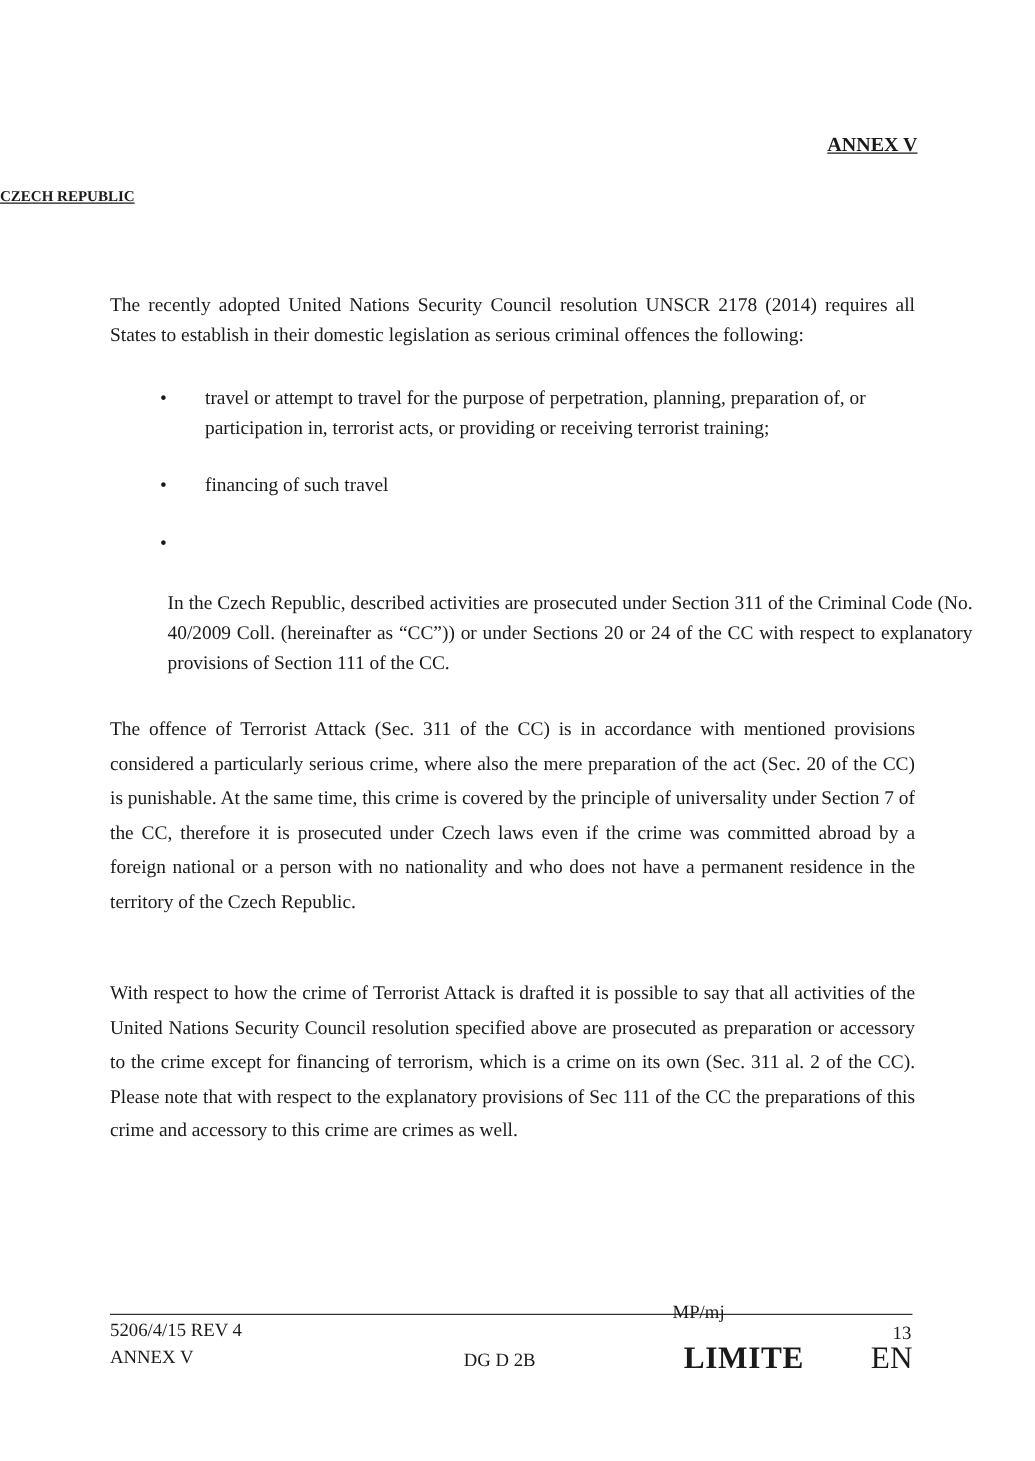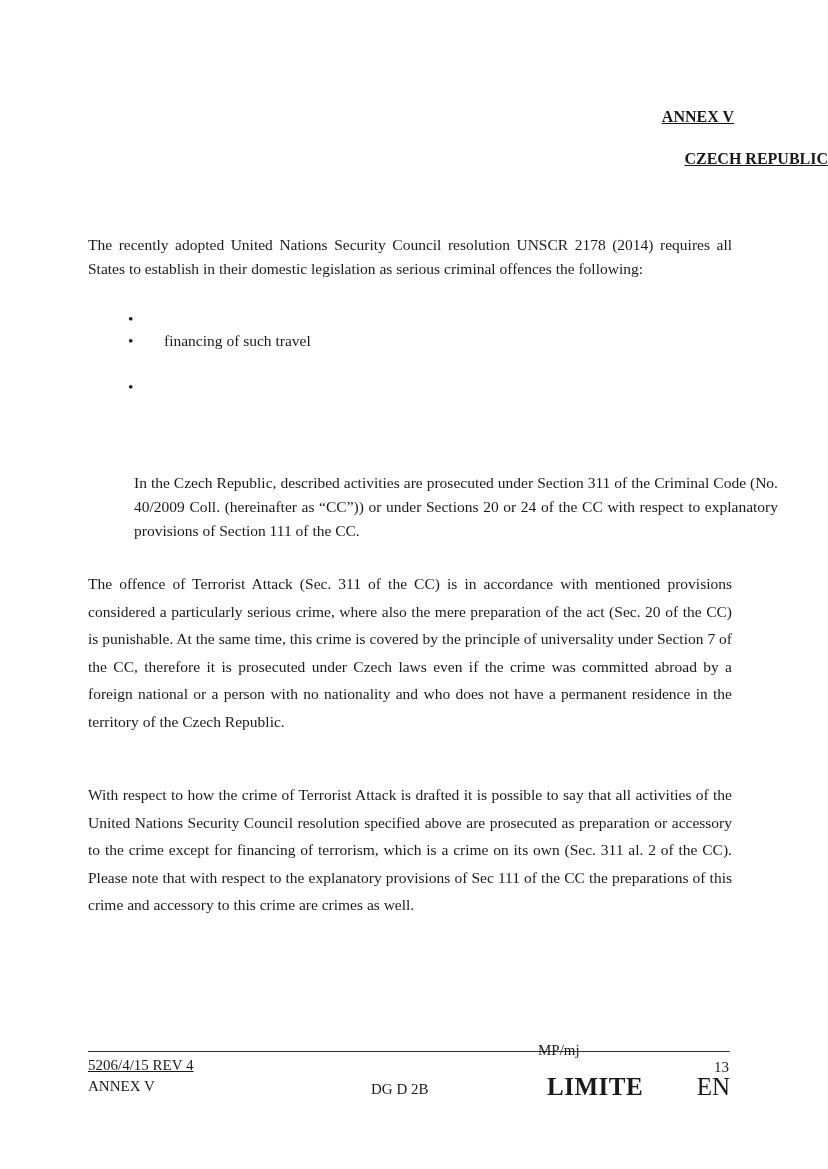--- a/index.html
+++ b/index.html
@@ -1,49 +1,50 @@
 <!DOCTYPE html>
 <html><head>
   <meta charset="utf-8">
   <style>
     html, body { margin: 0; padding: 0; background: #ffffff; }
     body { width: 828px; height: 1169px; position: relative; overflow: hidden;
            font-family: "Liberation Serif", serif; color: #1a1a1a; }
     .abs { position: absolute; }
     .annex { right: 94px; top: 108px; font-weight: bold; font-size: 16px; text-decoration: underline; }
-    .title { left: 0; width: 828px; text-align: right; top: 150px; font-weight: bold; font-size: 16px; text-decoration: underline; }
+    .title { left: 0; width: 828px; text-align: left; top: 150px; font-weight: bold; font-size: 12px; text-decoration: underline; }
     .p { left: 88px; width: 644px; font-size: 15.5px; line-height: 24px; text-align: justify; }
     .p1 { top: 233px; }
     .bullets { left: 88px; width: 644px; top: 307px; font-size: 15.5px; }
     .bullet { position: relative; padding-left: 76px; line-height: 24px; margin-bottom: 22px; }
     .bullet .dot { position: absolute; left: 40px; top: 0; }
     .p2 { top: 471px; margin-left: 46px; }
     .p3 { top: 570px; line-height: 27.5px; }
     .p4 { top: 781px; line-height: 27.5px; }
     .footer-line { left: 88px; width: 642px; top: 1051px; border-top: 1px solid #333; }
     .f { font-size: 15px; }
-    .f-docnum { left: 88px; top: 1057px; text-decoration: underline; }
+    .f-docnum { left: 88px; top: 1057px; }
     .f-annex { left: 88px; top: 1078px; }
     .f-dg { left: 371px; top: 1081px; }
     .f-mp { left: 538px; top: 1014px; margin-top: 28px; }
     .f-page { right: 99px; top: 1059px; margin-left: 28px; }
     .f-limite { left: 535px; top: 1073px; font-size: 25px; font-weight: bold; letter-spacing: 0.5px; margin-left: 12px; }
     .f-en { right: 98px; top: 1073px; font-size: 25px; font-weight: normal; }
   </style>
 </head>
 <body>
 
 <div class="abs annex">ANNEX V</div>
 <div class="abs title">CZECH REPUBLIC</div>
 
 <div class="abs p p1">The recently adopted United Nations Security Council resolution UNSCR 2178 (2014) requires all States to establish in their domestic legislation as serious criminal offences the following:</div>
 
 <div class="abs bullets">
   <div class="bullet">
     <span class="dot">•</span>
+    <span>travel or attempt to travel for the purpose of perpetration, planning, preparation of, or participation in, terrorist acts, or providing or receiving terrorist training;</span>
   </div>
   <div class="bullet">
     <span class="dot">•</span>
     <span>financing of such travel</span>
   </div>
   <div class="bullet">
     <span class="dot">•</span>
   </div>
 </div>
 

